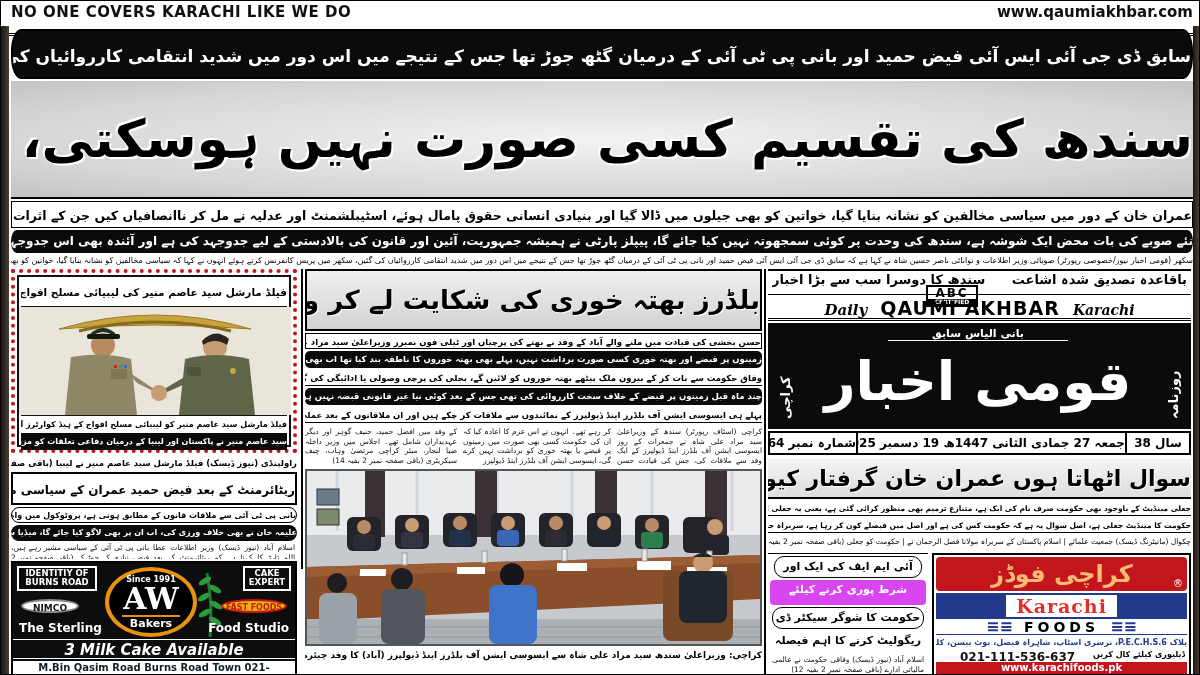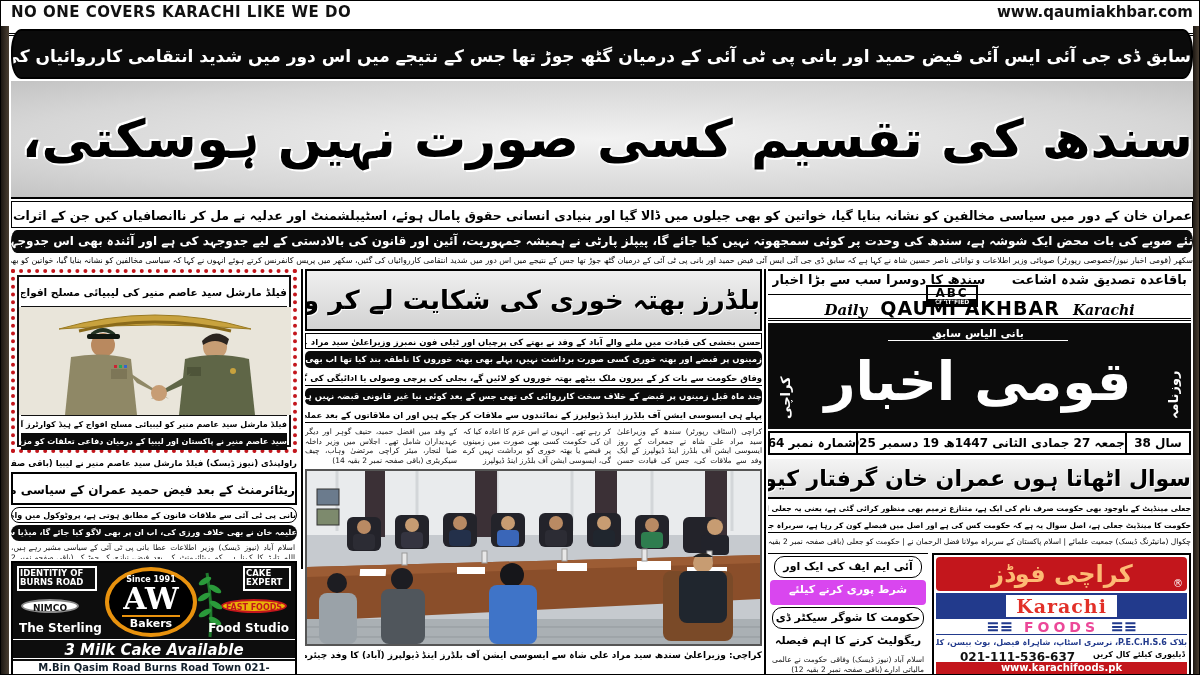--- a/index.html
+++ b/index.html
@@ -7,21 +7,21 @@
         font-family:"DejaVu Sans",sans-serif;box-sizing:border-box;border:1px solid #000;}
   .abs{position:absolute;box-sizing:border-box;}
   .u{direction:rtl;white-space:nowrap;overflow:hidden;font-weight:bold;color:#000;}
   .c{text-align:center;}
   .inv{background:#0b0b0b;color:#fff;}
   .frame{border:1px solid #000;background:#fff;}
   .edge{background:linear-gradient(90deg,#1c1712,#4a3f33);}
   .smallbody{direction:rtl;font-size:7.5px;line-height:9.5px;text-align:justify;overflow:hidden;color:#111;}
   .vline{background:#000;width:2px;}
   .vtext{writing-mode:vertical-rl;transform:rotate(180deg);}
-  .badge{border:2px solid #fff;color:#fff;font-weight:bold;line-height:1.1;}
+  .badge{border:2px solid #fff;color:#fff;font-weight:bold;text-align:center;line-height:1.1;}
   svg{display:block;}
 </style>
 </head>
 <body>
 
 <div id="page">
 
   <div class="abs" style="left:0;top:0;width:1200px;height:35px;background:#fff;border-bottom:3px double #000;padding-left:20px;">
     <div class="abs" style="left:10px;top:2px;font-size:15px;font-weight:bold;letter-spacing:.5px;color:#111;">NO ONE COVERS KARACHI LIKE WE DO</div>
     <div class="abs" style="right:8px;top:2px;font-size:15px;font-weight:bold;color:#111;">www.qaumiakhbar.com</div>
@@ -258,21 +258,21 @@
   <div class="abs" style="left:931px;top:552px;width:259px;height:123px;border:2px solid #000;background:#fff;">
     <div class="abs" style="left:2px;top:2px;width:251px;height:34px;background:#c3161c;border-radius:4px;text-align:center;">
       <span class="u" style="display:inline-block;color:#fdba74;font-size:24px;line-height:34px;">کراچی فوڈز</span>
       <span class="abs" style="right:4px;bottom:2px;color:#fff;font-size:10px;">®</span>
     </div>
     <div class="abs c" style="left:2px;top:38px;width:251px;height:26px;background:#223a8c;line-height:26px;">
       <span style="color:#e23028;background:#fff;padding:0 10px;font-size:19px;font-weight:bold;font-family:'DejaVu Serif',serif;letter-spacing:1px;">Karachi</span>
     </div>
     <div class="abs c" style="left:2px;top:64px;width:251px;height:16px;line-height:16px;border-bottom:1px solid #223a8c;">
       <span style="color:#223a8c;font-weight:bold;">≡≡</span>
-      <span style="color:#ec4899;font-size:14px;font-weight:bold;letter-spacing:4px;margin:8px 6px;">FOODS</span>
+      <span style="color:#000000;font-size:14px;font-weight:bold;letter-spacing:4px;margin:8px 6px;">FOODS</span>
       <span style="color:#223a8c;font-weight:bold;">≡≡</span>
     </div>
     <div class="abs u c" style="left:2px;top:81px;width:251px;height:13px;line-height:13px;font-size:8px;color:#223a8c;">بلاک P.E.C.H.S.6، نرسری اسٹاپ، شاہراہ فیصل، بوٹ بیسن، کلفٹن کراچی</div>
     <div class="abs" style="left:2px;top:95px;width:251px;height:12px;">
       <span class="abs u" style="right:2px;font-size:8px;">ڈیلیوری کیلئے کال کریں</span>
       <span class="abs" style="left:24px;font-size:12px;font-weight:bold;color:#111;">021-111-536-637</span>
     </div>
     <div class="abs c" style="left:2px;top:107px;width:251px;height:12px;line-height:12px;background:#c3161c;color:#fff;font-size:10px;font-weight:bold;">www.karachifoods.pk</div>
   </div>
 

